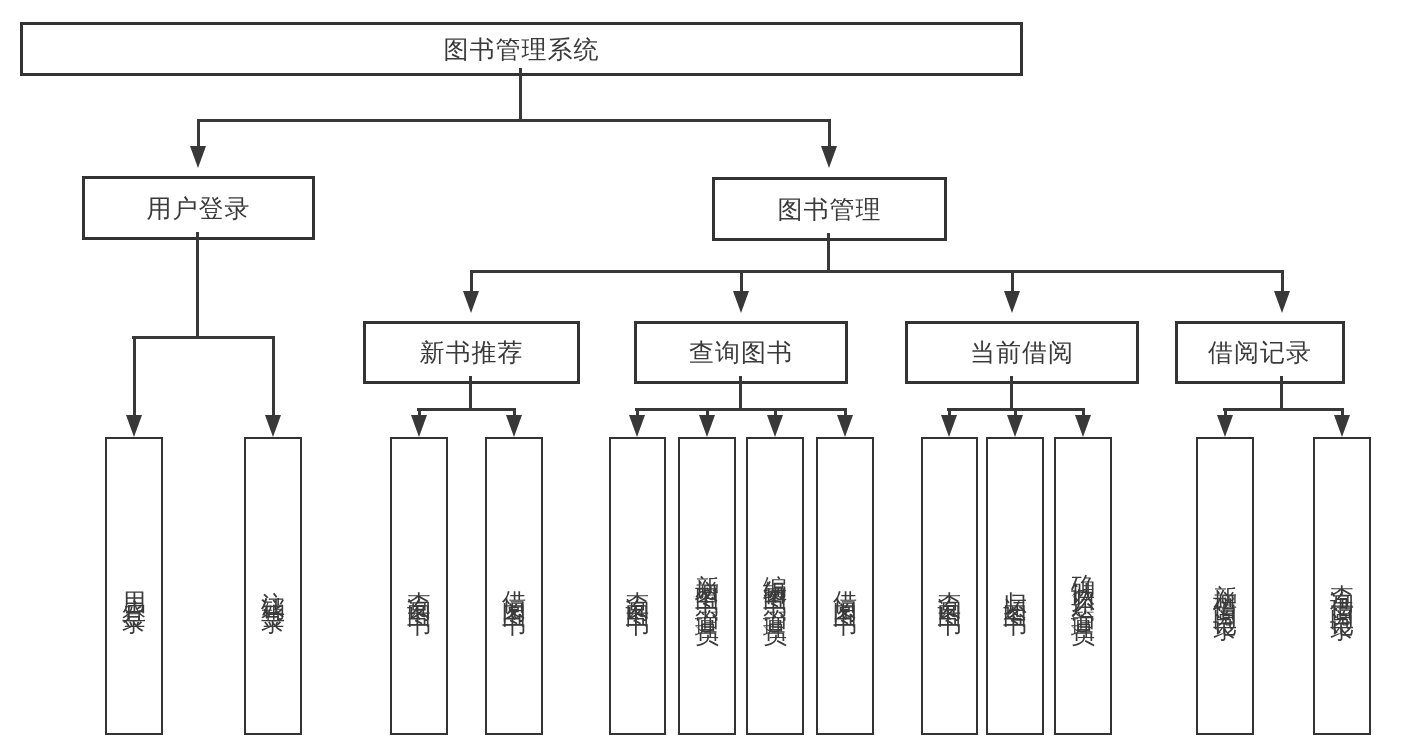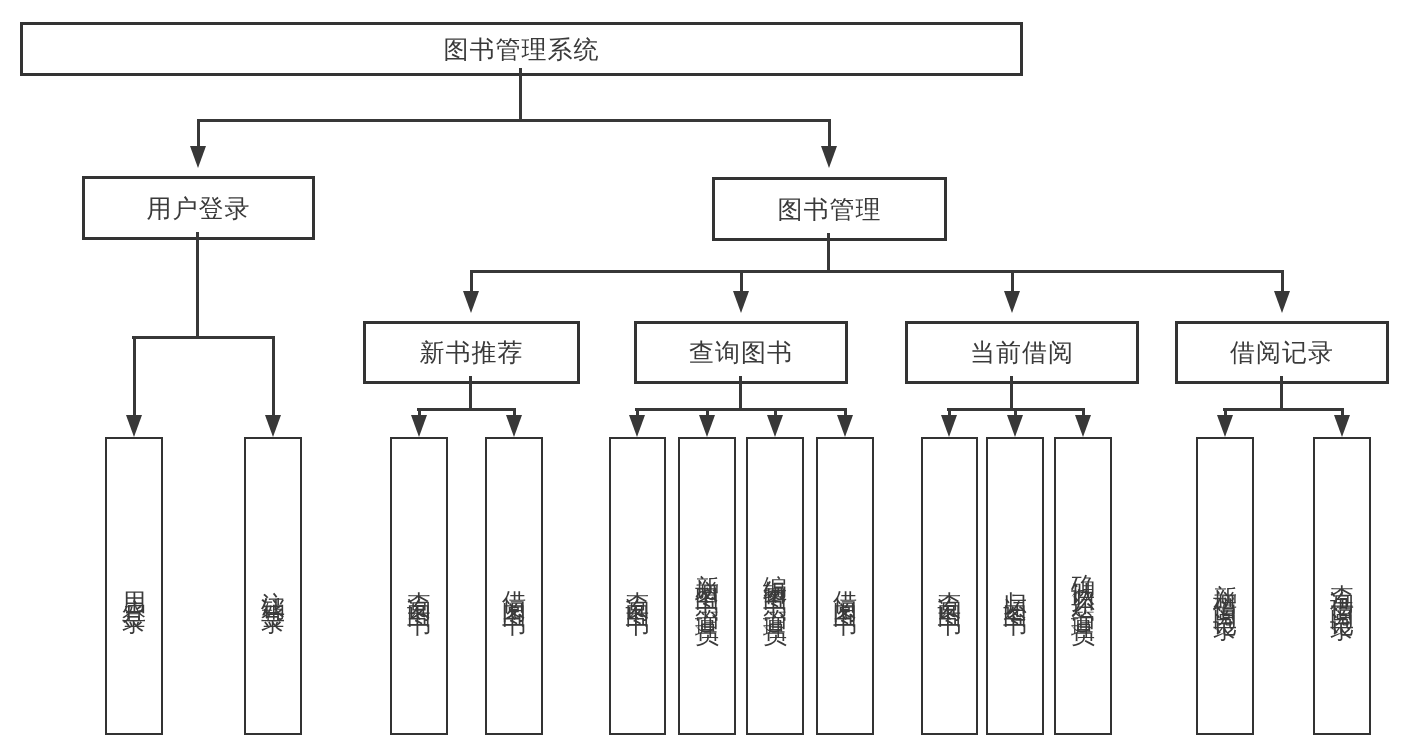--- a/index.html
+++ b/index.html
@@ -61,21 +61,21 @@
 
   <div class="box h" style="left:363px;top:313px;width:217px;height:63px">
     <span class="lbl">新书推荐</span>
   </div>
   <div class="box h" style="left:634px;top:313px;width:214px;height:63px">
     <span class="lbl">查询图书</span>
   </div>
   <div class="box h" style="left:905px;top:313px;width:234px;height:63px">
     <span class="lbl">当前借阅</span>
   </div>
-  <div class="box h" style="left:1175px;top:313px;width:214px;height:63px">
+  <div class="box h" style="left:1175px;top:313px;width:170px;height:63px">
     <span class="lbl">借阅记录</span>
   </div>
 
   <div class="box v" style="left:105px;top:437px;width:58px;height:298px">
     <span class="lbl">用户登录</span>
   </div>
   <div class="box v" style="left:244px;top:437px;width:58px;height:298px">
     <span class="lbl">注销登录</span>
   </div>
 

